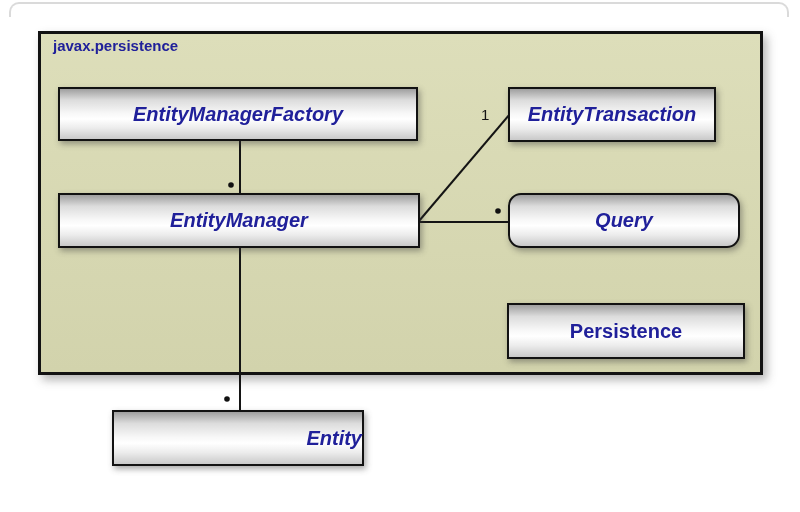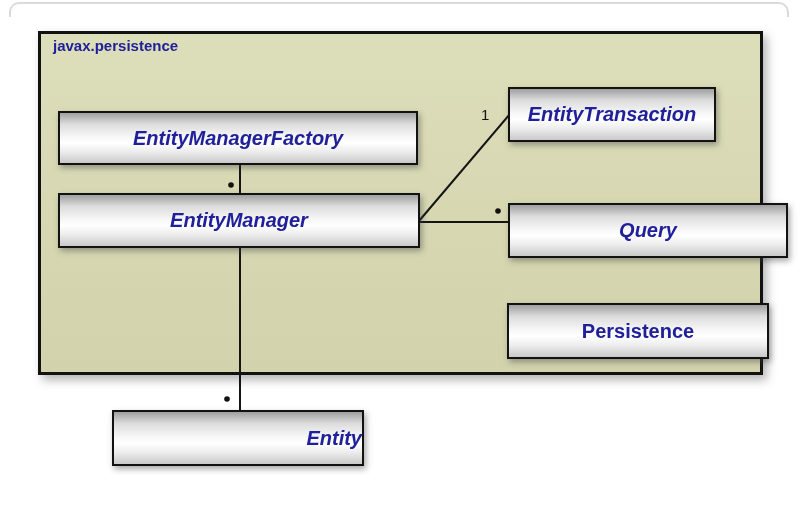--- a/index.html
+++ b/index.html
@@ -33,25 +33,25 @@
     box-shadow:2px 3px 6px rgba(60,60,60,.45);
     display:flex;align-items:center;justify-content:center;
     font-weight:bold;font-size:20px;
     color:var(--text-navy,#20209a);
   }
   .uml-box.kind-interface{font-style:italic;}
   .mult-label{
     position:absolute;z-index:5;
     font-size:15px;color:#141414;font-weight:normal;
   }
-  .box-emf{left:58px;top:87px;width:360px;height:54px;margin-top:24px;}
+  .box-emf{left:58px;top:87px;width:360px;height:54px;}
   .box-et{left:508px;top:87px;width:208px;height:55px;}
   .box-em{left:58px;top:193px;width:362px;height:55px;}
-  .box-query{left:508px;top:203px;width:280px;height:55px;}
-  .box-persistence{left:507px;top:303px;width:262px;height:56px;}
+  .box-query{left:508px;top:193px;width:232px;height:55px;border-radius:13px;}
+  .box-persistence{left:507px;top:303px;width:238px;height:56px;}
   .box-entity{left:112px;top:410px;width:252px;height:56px;justify-content:flex-end;}
   .label-1{left:481px;top:106px;}
 </style>
 </head>
 <body>
 
 <div class="canvas">
 
   <div class="card-edge"></div>
 

